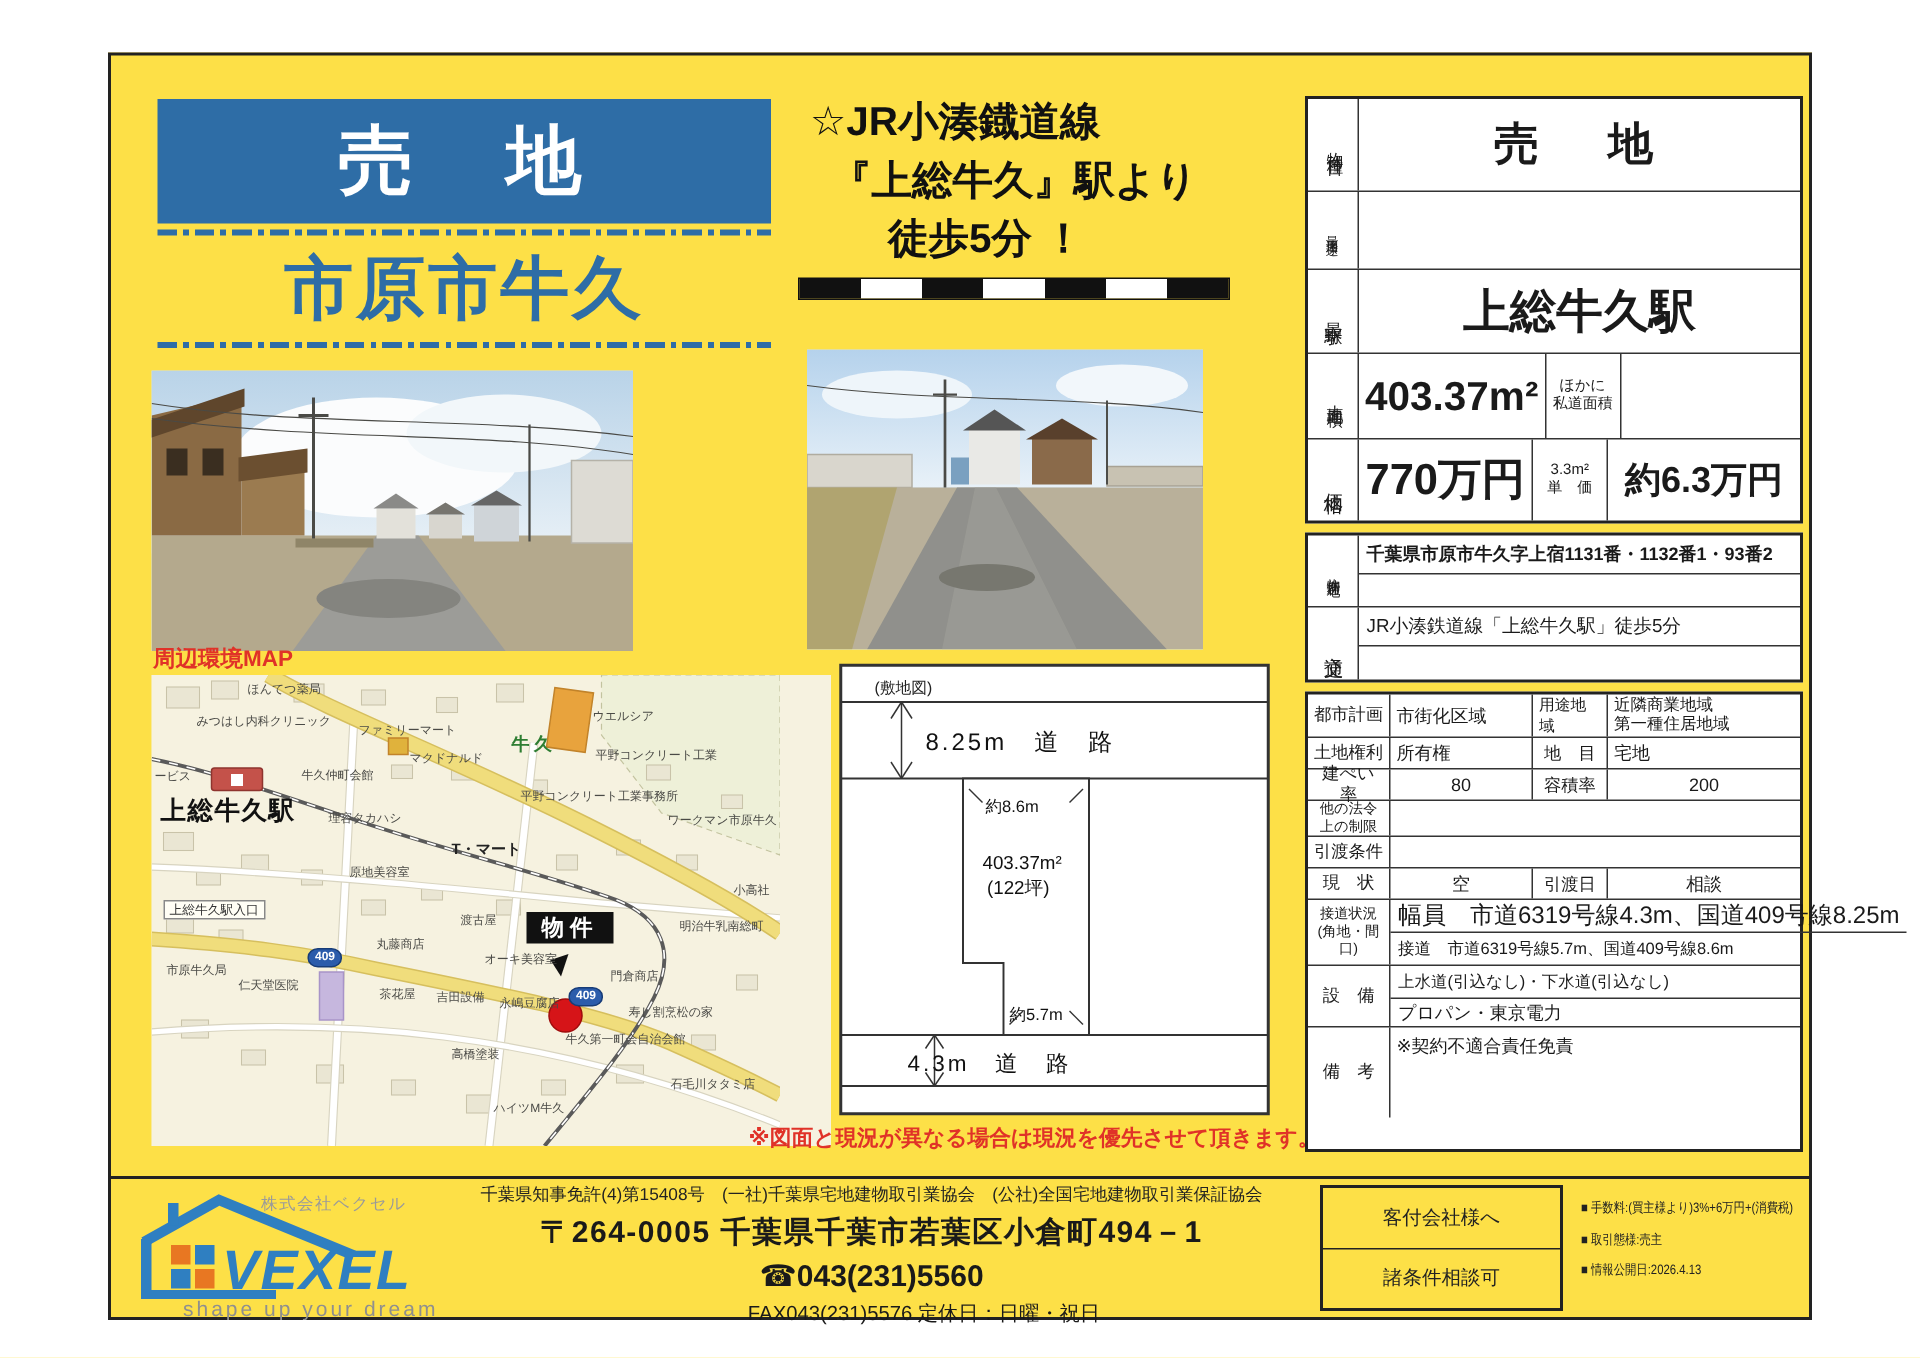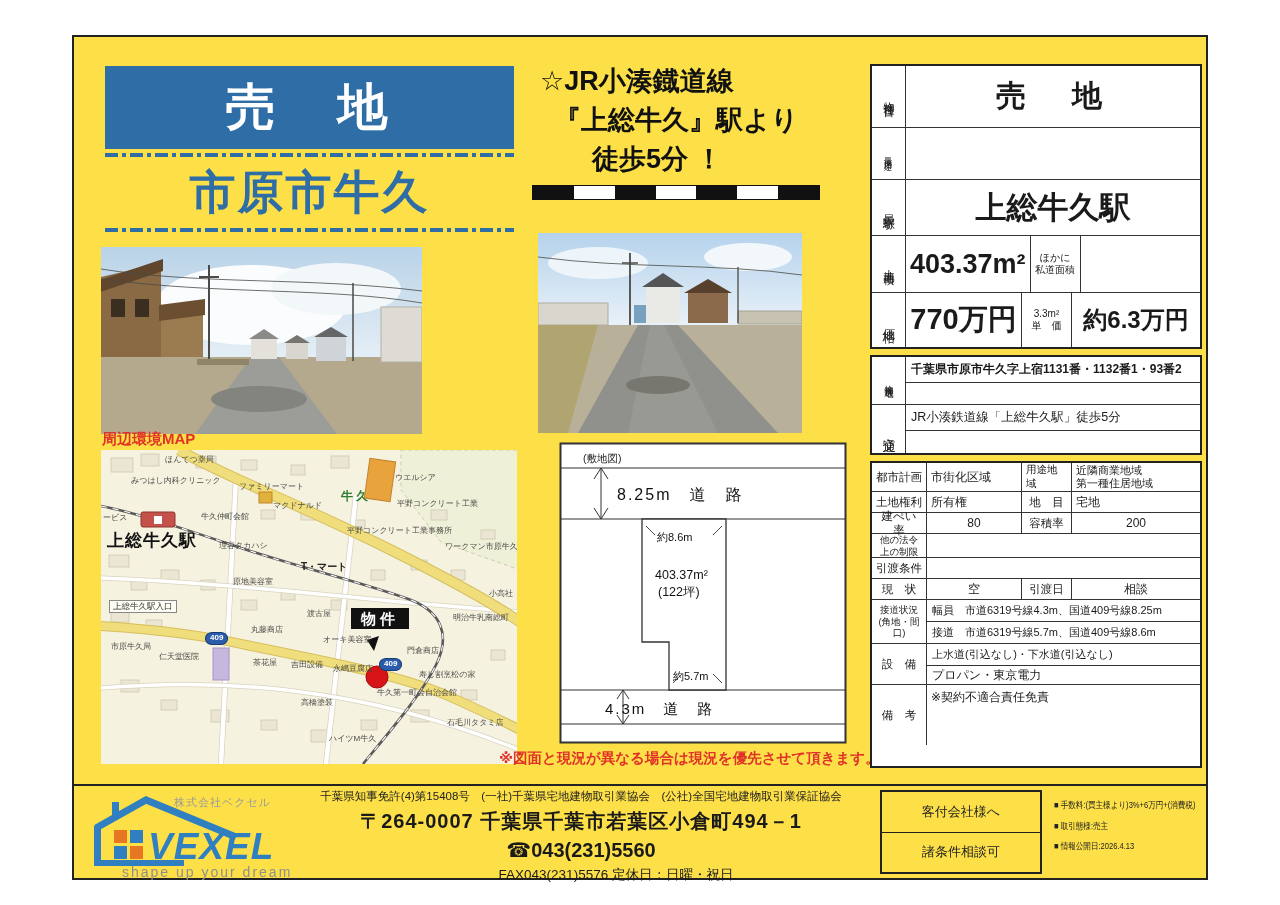--- a/index.html
+++ b/index.html
@@ -9,21 +9,21 @@
   
   .banner{left:31px;top:29px;width:409px;height:83px;background:#2e6da6;color:#fff;display:flex;align-items:center;justify-content:center;font-size:50px;font-weight:bold;letter-spacing:6px;}
   .dashline{height:4px;background:repeating-linear-gradient(90deg,#2e6da6 0 13px,transparent 13px 17px,#2e6da6 17px 21px,transparent 21px 25px);}
   .d1{left:31px;top:116px;width:409px;}
   .d2{left:31px;top:191px;width:409px;}
   .loc{left:31px;top:124px;width:409px;height:64px;display:flex;align-items:center;justify-content:center;color:#2e6da6;font-size:46px;font-weight:bold;letter-spacing:2px;}
   .photo{overflow:hidden;background:#cfe0ee;}
   .photo1{left:27px;top:210px;width:321px;height:187px;}
   .photo2{left:464px;top:196px;width:264px;height:200px;}
   .maphead{left:28px;top:393px;font-size:15px;font-weight:bold;color:#e03228;}
-  .map{left:27px;top:413px;width:416px;height:314px;background:#f6f2e0;overflow:hidden;}
+  .map{left:27px;top:413px;width:453px;height:314px;background:#f6f2e0;overflow:hidden;}
   .map svg{position:absolute;left:0;top:0;}
   .ml{position:absolute;font-size:8px;color:#4a4a46;white-space:nowrap;line-height:1;}
   .ml.stn{font-size:17px;font-weight:bold;color:#111;letter-spacing:1px;}
   .ml.grn{color:#2e7d32;font-size:12px;font-weight:bold;letter-spacing:3px;}
   .ml.md{font-size:10px;color:#222;font-weight:bold;}
   .ml.box{border:1px solid #888;background:#fffef5;padding:1px 3px;font-size:8.5px;color:#333;}
   .ml.shield{background:#2b5cab;color:#fff;font-weight:bold;font-size:8px;padding:1px 4px 2px;border-radius:7px/6px;border:1px solid #173c78;}
   .ml.tgt{background:#111;color:#fff;font-size:15px;font-weight:bold;padding:3px 10px;letter-spacing:4px;}
   
   .catch{left:466px;top:25px;width:330px;font-size:27px;font-weight:bold;color:#111;line-height:1.45;}
@@ -395,21 +395,21 @@
       <div class="trow" style="height:21px">
         <div class="cell labc">現　状</div>
         <div class="cell c2 ctr">空</div>
         <div class="cell c3">引渡日</div>
         <div class="cell c4 ctr">相談</div>
       </div>
       <div class="trow" style="height:44px">
         <div class="cell labc" style="font-size:9.5px">接道状況
 (角地・間口)</div>
         <div class="stack">
-          <div class="srow" style="height:22px;font-size:11px;white-space:nowrap">幅員　市道6319号線4.3m、国道409号線8.25m</div>
+          <div class="srow" style="height:22px;font-size:16px;white-space:nowrap">幅員　市道6319号線4.3m、国道409号線8.25m</div>
           <div class="srow" style="flex:1;font-size:11px;white-space:nowrap">接道　市道6319号線5.7m、国道409号線8.6m</div>
         </div>
       </div>
       <div class="trow" style="height:41px">
         <div class="cell labc">設　備</div>
         <div class="stack">
           <div class="srow" style="height:22px;font-size:11px">上水道(引込なし)・下水道(引込なし)</div>
           <div class="srow" style="flex:1;font-size:12px">プロパン・東京電力</div>
         </div>
       </div>
@@ -435,21 +435,21 @@
         <rect x="26" y="56" width="13" height="13" fill="#2f7fc1"></rect>
         <rect x="42" y="56" width="13" height="13" fill="#e87722"></rect>
       </g>
       <text x="60" y="69" font-size="37" font-weight="bold" font-style="italic" fill="#2f7fc1" letter-spacing="1">VEXEL</text>
       <text x="34" y="87" font-size="14" fill="#8f8f8f" letter-spacing="2">shape up your dream</text>
     </svg>
   </div>
 
   <div class="abs fcenter">
     <div class="flic">千葉県知事免許(4)第15408号　(一社)千葉県宅地建物取引業協会　(公社)全国宅地建物取引業保証協会</div>
-    <div class="faddr">〒264-0007 千葉県千葉市若葉区小倉町494－1</div>
+    <div class="faddr">〒264-0005 千葉県千葉市若葉区小倉町494－1</div>
     <div class="fphone">☎043(231)5560</div>
     <div class="ffax">FAX043(231)5576 定休日：日曜・祝日</div>
   </div>
 
   <div class="abs rbox">
     <div>客付会社様へ</div>
     <div>諸条件相談可</div>
   </div>
 
   <div class="abs bullets">

